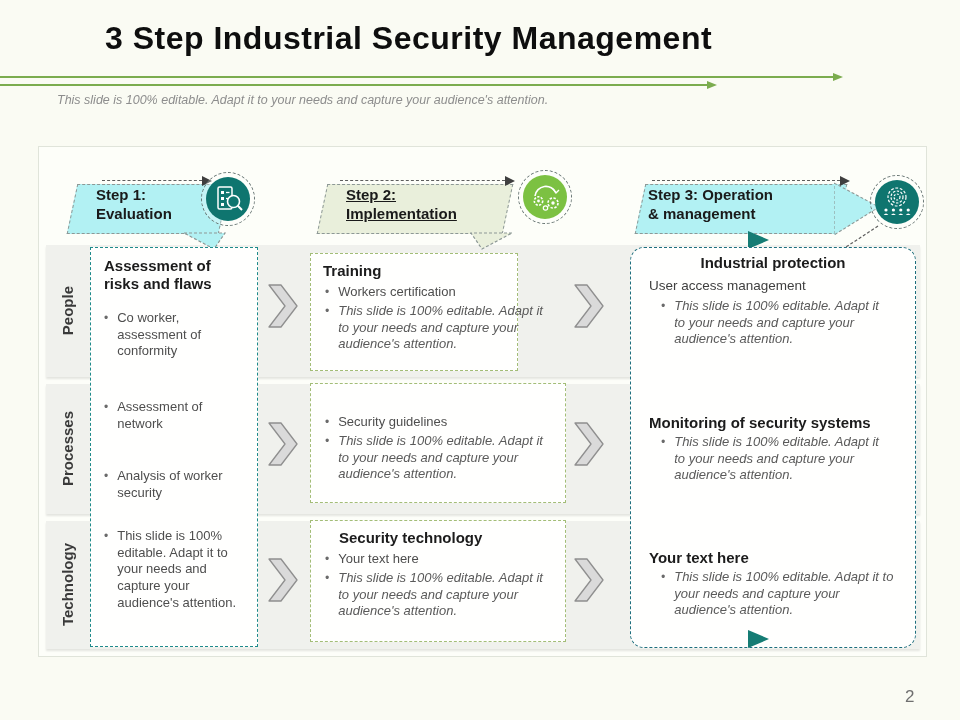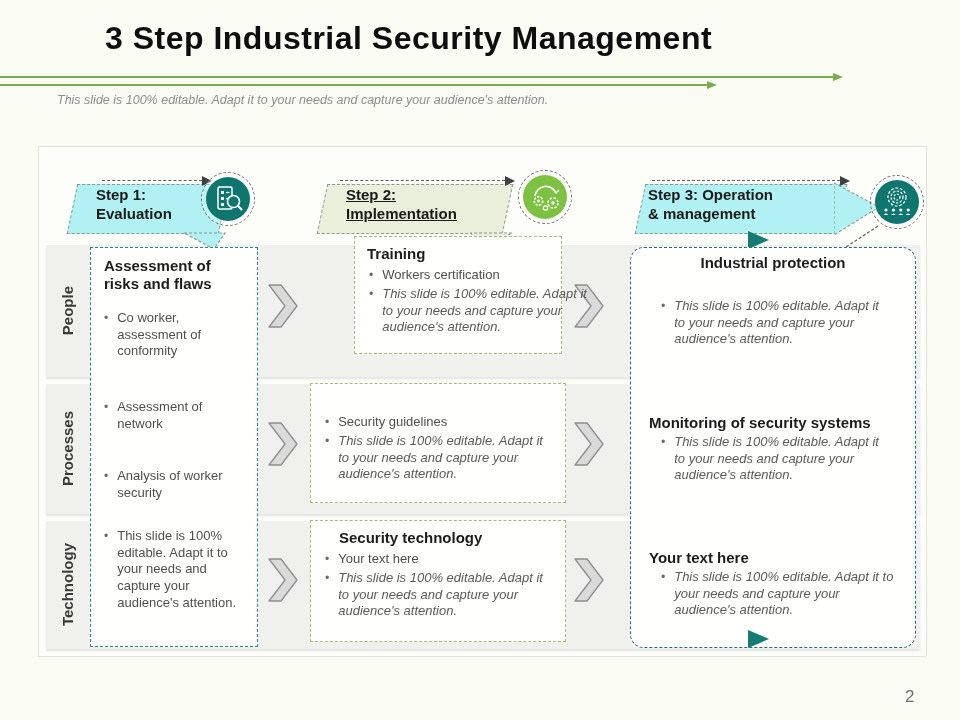--- a/index.html
+++ b/index.html
@@ -213,21 +213,21 @@
 <svg class="abs" style="left:572px;top:282px;" width="34" height="48">
     <path d="M3,3 L15,3 L31,24 L15,45 L3,45 L19,24 Z" fill="#dadada" stroke="#8f8f8f" stroke-width="1.3" stroke-linejoin="round"></path>
   </svg>
 <svg class="abs" style="left:572px;top:420px;" width="34" height="48">
     <path d="M3,3 L15,3 L31,24 L15,45 L3,45 L19,24 Z" fill="#dadada" stroke="#8f8f8f" stroke-width="1.3" stroke-linejoin="round"></path>
   </svg>
 <svg class="abs" style="left:572px;top:556px;" width="34" height="48">
     <path d="M3,3 L15,3 L31,24 L15,45 L3,45 L19,24 Z" fill="#dadada" stroke="#8f8f8f" stroke-width="1.3" stroke-linejoin="round"></path>
   </svg>
 
-<div class="abs cardbox" style="left:310px;top:236px;width:208px;height:118px;border:1.5px dashed #a3bd77;margin-left:44px;">
+<div class="abs cardbox" style="left:310px;top:253px;width:208px;height:118px;border:1.5px dashed #a3bd77;">
   <div class="abs box-title" style="left:12px;top:8px;width:230px;">Training</div>
   <div class="abs bullet" style="left:14px;top:30px;width:228px;">
     <span class="dot">•</span>
     <span>Workers certification</span>
   </div>
   <div class="abs bullet it" style="left:14px;top:49px;width:228px;">
     <span class="dot">•</span>
     <span>This slide is 100% editable. Adapt it to your needs and capture your audience's attention.</span>
   </div>
 </div>
@@ -250,20 +250,21 @@
     <span>Your text here</span>
   </div>
   <div class="abs bullet it" style="left:14px;top:49px;width:228px;">
     <span class="dot">•</span>
     <span>This slide is 100% editable. Adapt it to your needs and capture your audience's attention.</span>
   </div>
 </div>
 
 <div class="abs cardbox" style="left:630px;top:247px;width:286px;height:401px;border:1.5px dashed #1d6e7d;border-radius:14px;">
   <div class="abs box-title" style="left:0;top:6px;width:100%;text-align:center;">Industrial protection</div>
+  <div class="abs plain" style="left:18px;top:30px;width:250px;">User access management</div>
   <div class="abs bullet it" style="left:30px;top:50px;width:232px;">
     <span class="dot">•</span>
     <span>This slide is 100% editable. Adapt it to your needs and capture your audience's attention.</span>
   </div>
 
   <div class="abs box-title" style="left:18px;top:166px;width:260px;">Monitoring of security systems</div>
   <div class="abs bullet it" style="left:30px;top:186px;width:232px;">
     <span class="dot">•</span>
     <span>This slide is 100% editable. Adapt it to your needs and capture your audience's attention.</span>
   </div>

